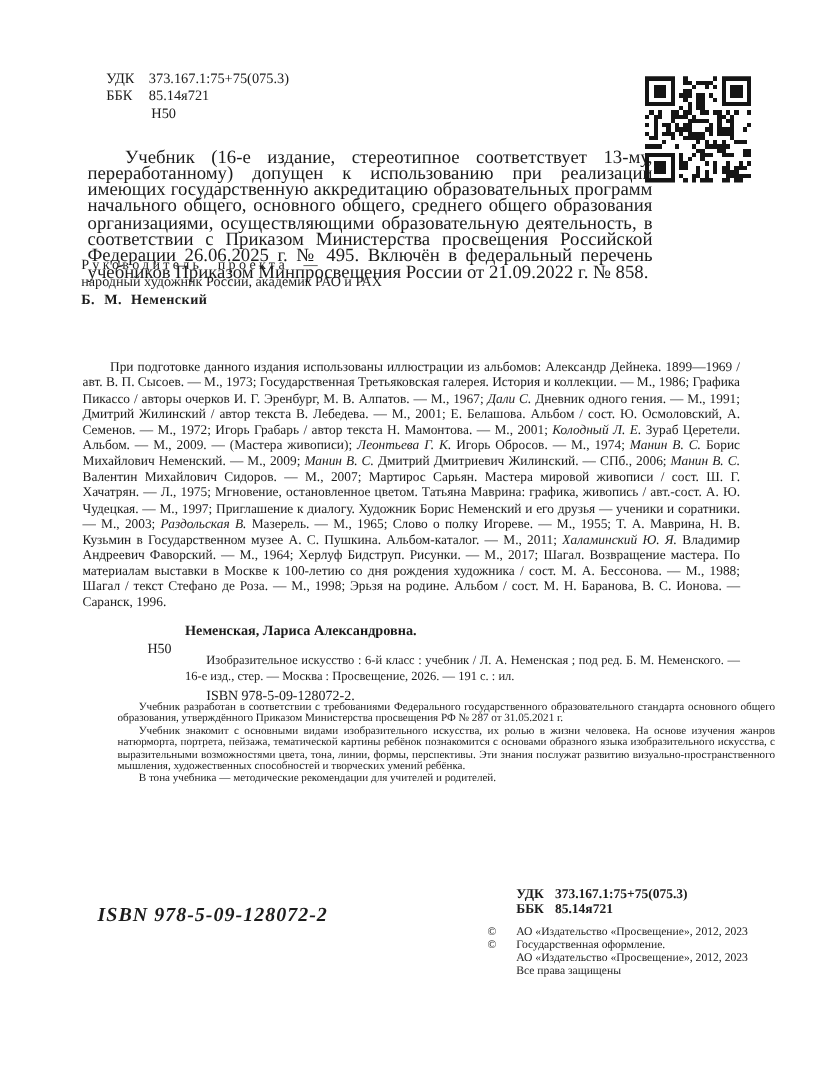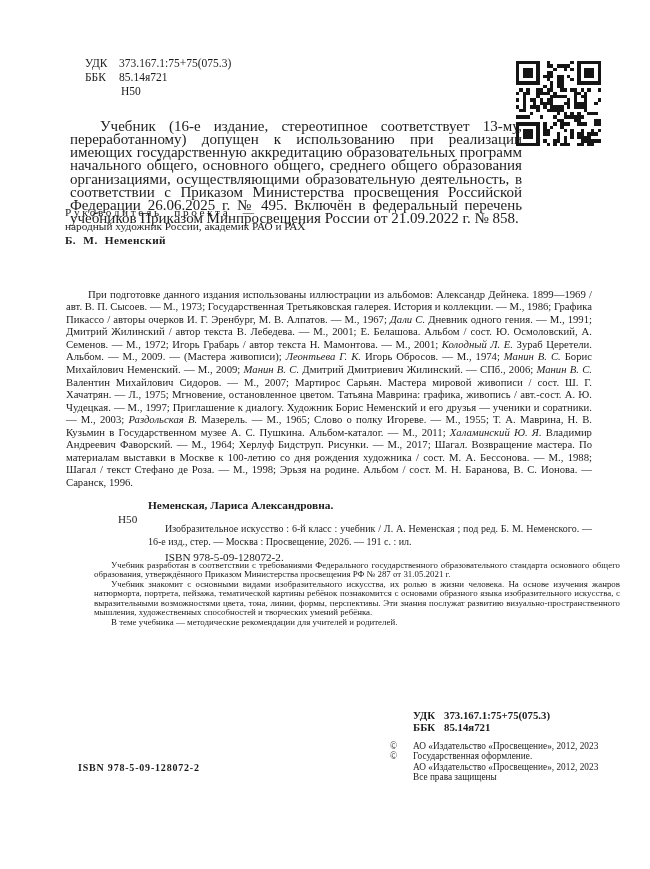--- a/index.html
+++ b/index.html
@@ -48,21 +48,21 @@
     left:66px;top:561px;width:526px;
     font-size:8.9px;line-height:9.45px;
     text-align:justify;
     margin-left:28px;
   }
   .annot p{margin:0;text-indent:17px;}
   
   .bottom-codes{left:413px;top:710px;font-size:10.8px;line-height:11.6px;font-weight:bold;}
   .bottom-codes .lbl{display:inline-block;min-width:31px;}
   
-  .isbn{left:78px;top:762px;font-weight:bold;font-size:10px;letter-spacing:.8px;}
+  .isbn{left:78px;top:724px;font-weight:bold;font-size:16px;letter-spacing:.8px;font-style:italic;}
   .copyright{left:390px;top:741px;font-size:9.3px;line-height:10.25px;}
   .cr-row{display:grid;grid-template-columns:23px auto;}
   .qr svg{display:block;}
 </style>
 </head>
 <body>
 
 <div class="page">
 
   <div class="abs top-codes">
@@ -289,21 +289,21 @@
   <p class="abs illustr"><span>При подготовке данного издания использованы иллюстрации из альбомов: Александр Дейнека. 1899—1969 / авт. В. П. Сысоев. — М., 1973; Государственная Третьяковская галерея. История и коллекции. — М., 1986; Графика Пикассо / авторы очерков И. Г. Эренбург, М. В. Алпатов. — М., 1967; </span><span style="font-style: italic;">Дали С.</span><span> Дневник одного гения. — М., 1991; Дмитрий Жилинский / автор текста В. Лебедева. — М., 2001; Е. Белашова. Альбом / сост. Ю. Осмоловский, А. Семенов. — М., 1972; Игорь Грабарь / автор текста Н. Мамонтова. — М., 2001; </span><span style="font-style: italic;">Колодный Л. Е.</span><span> Зураб Церетели. Альбом. — М., 2009. — (Мастера живописи); </span><span style="font-style: italic;">Леонтьева Г. К.</span><span> Игорь Обросов. — М., 1974; </span><span style="font-style: italic;">Манин В. С.</span><span> Борис Михайлович Неменский. — М., 2009; </span><span style="font-style: italic;">Манин В. С.</span><span> Дмитрий Дмитриевич Жилинский. — СПб., 2006; </span><span style="font-style: italic;">Манин В. С.</span><span> Валентин Михайлович Сидоров. — М., 2007; Мартирос Сарьян. Мастера мировой живописи / сост. Ш. Г. Хачатрян. — Л., 1975; Мгновение, остановленное цветом. Татьяна Маврина: графика, живопись / авт.-сост. А. Ю. Чудецкая. — М., 1997; Приглашение к диалогу. Художник Борис Неменский и его друзья — ученики и соратники. — М., 2003; </span><span style="font-style: italic;">Раздольская В.</span><span> Мазерель. — М., 1965; Слово о полку Игореве. — М., 1955; Т. А. Маврина, Н. В. Кузьмин в Государственном музее А. С. Пушкина. Альбом-каталог. — М., 2011; </span><span style="font-style: italic;">Халаминский Ю. Я.</span><span> Владимир Андреевич Фаворский. — М., 1964; Херлуф Бидструп. Рисунки. — М., 2017; Шагал. Возвращение мастера. По материалам выставки в Москве к 100-летию со дня рождения художника / сост. М. А. Бессонова. — М., 1988; Шагал / текст Стефано де Роза. — М., 1998; Эрьзя на родине. Альбом / сост. М. Н. Баранова, В. С. Ионова. — Саранск, 1996.</span></p>
 
   <div class="abs cat-author">Неменская, Лариса Александровна.</div>
   <div class="abs cat-index">Н50</div>
   <p class="abs cat-entry">Изобразительное искусство : 6-й класс : учебник / Л. А. Неменская ; под ред. Б. М. Неменского. — 16-е изд., стер. — Москва : Просвещение, 2026. — 191 с. : ил.</p>
   <div class="abs cat-isbn">ISBN 978-5-09-128072-2.</div>
 
   <div class="abs annot">
     <p>Учебник разработан в соответствии с требованиями Федерального государственного образовательного стандарта основного общего образования, утверждённого Приказом Министерства просвещения РФ № 287 от 31.05.2021 г.</p>
     <p>Учебник знакомит с основными видами изобразительного искусства, их ролью в жизни человека. На основе изучения жанров натюрморта, портрета, пейзажа, тематической картины ребёнок познакомится с основами образного языка изобразительного искусства, с выразительными возможностями цвета, тона, линии, формы, перспективы. Эти знания послужат развитию визуально-пространственного мышления, художественных способностей и творческих умений ребёнка.</p>
-    <p>В теме учебника — методические рекомендации для учителей и родителей.</p>
+    <p>В тона учебника — методические рекомендации для учителей и родителей.</p>
   </div>
 
   <div class="abs bottom-codes">
     <div><span class="lbl">УДК</span><span>373.167.1:75+75(075.3)</span></div>
     <div><span class="lbl">ББК</span><span>85.14я721</span></div>
   </div>
 
   <div class="abs isbn">ISBN 978-5-09-128072-2</div>
   <div class="abs copyright">
     <div class="cr-row">

